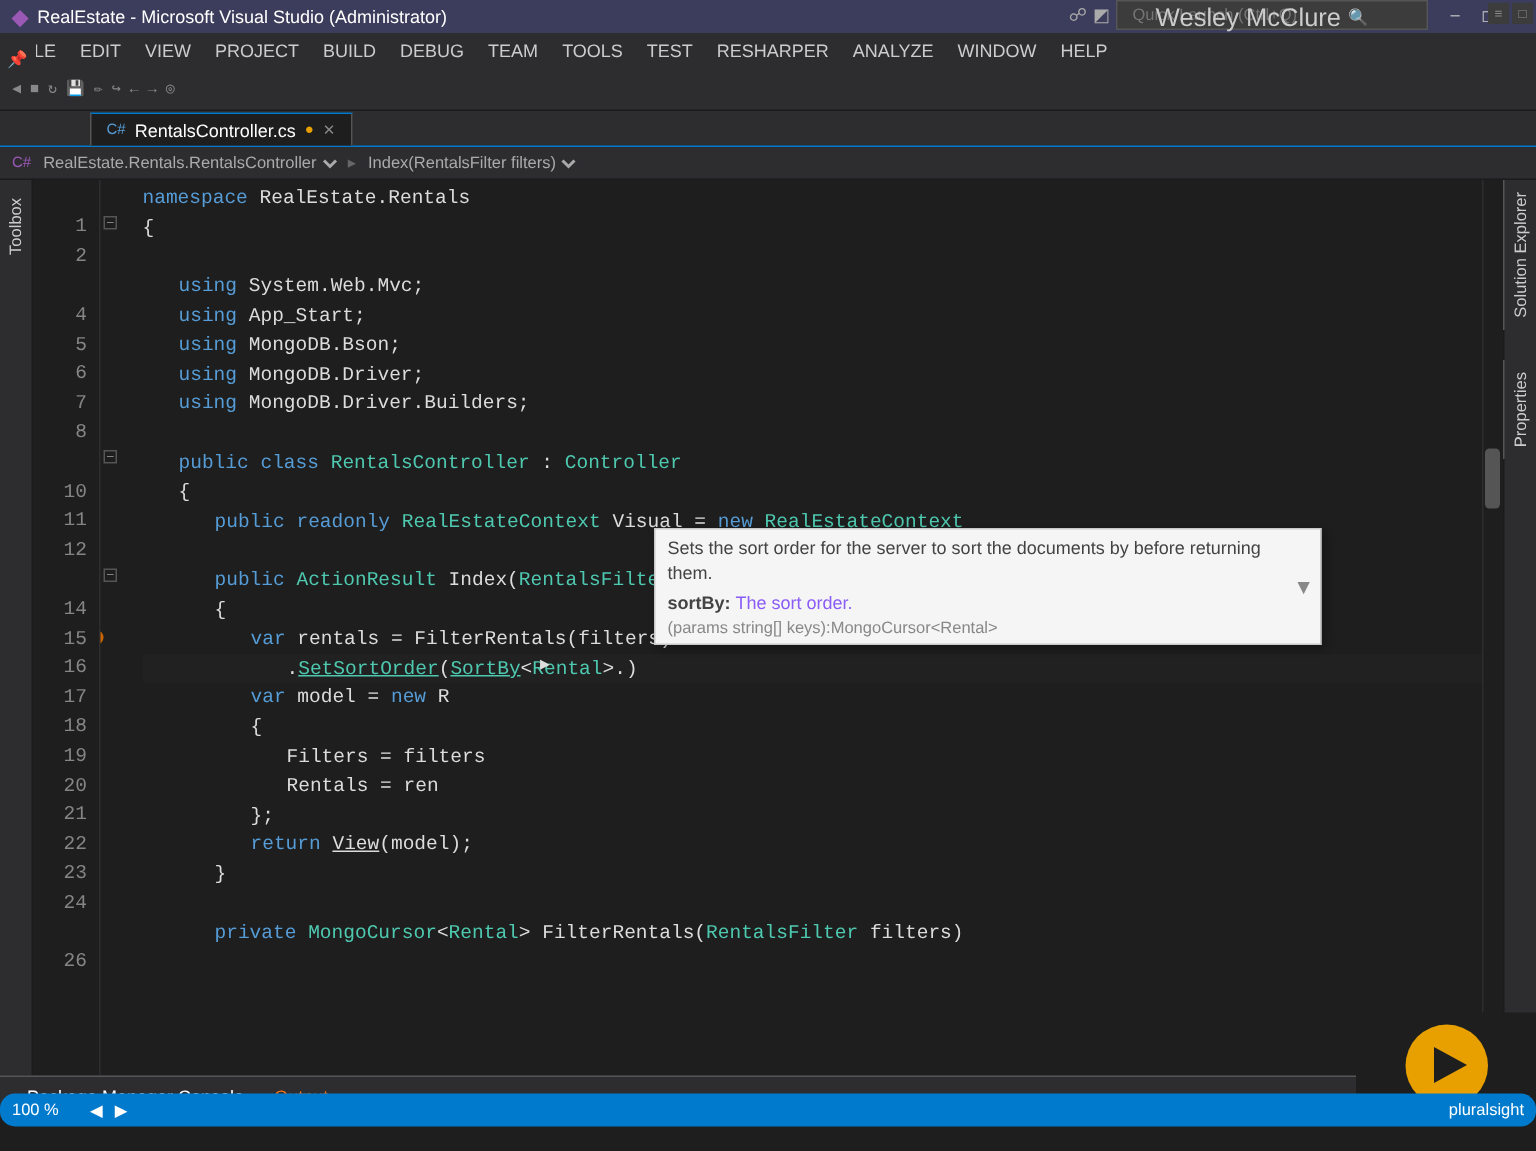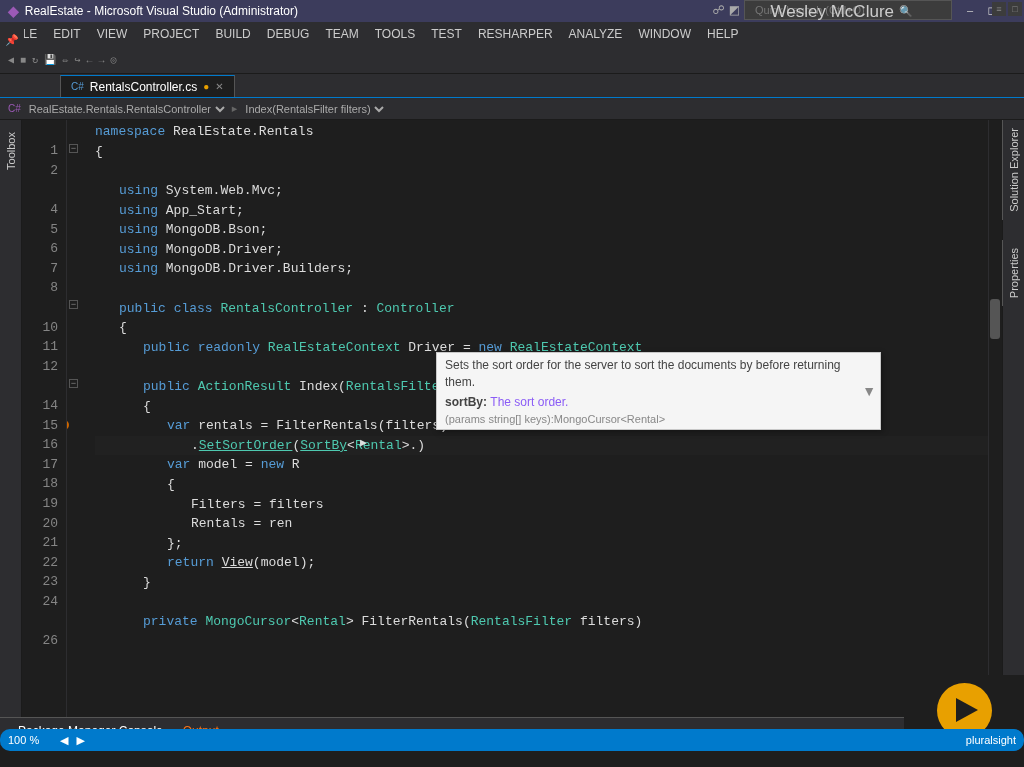--- a/index.html
+++ b/index.html
@@ -513,21 +513,21 @@
         <div class="code-line">&nbsp;</div>
 
         <div class="code-line">
           <span class="indent1"></span><span class="kw">public</span><span class="plain"> </span><span class="kw">class</span><span class="plain"> </span><span class="type">RentalsController</span><span class="plain"> : </span><span class="type">Controller</span>
         </div>
         <div class="code-line">
           <span class="indent1"></span><span class="plain">{</span>
         </div>
 
         <div class="code-line">
-          <span class="indent2"></span><span class="kw">public</span><span class="plain"> </span><span class="kw">readonly</span><span class="plain"> </span><span class="type">RealEstateContext</span><span class="plain"> Driver = </span><span class="kw">new</span><span class="plain"> </span><span class="type">RealEstateContext</span>
+          <span class="indent2"></span><span class="kw">public</span><span class="plain"> </span><span class="kw">readonly</span><span class="plain"> </span><span class="type">RealEstateContext</span><span class="plain"> Visual = </span><span class="kw">new</span><span class="plain"> </span><span class="type">RealEstateContext</span>
         </div>
 
         <div class="code-line">&nbsp;</div>
 
         <div class="code-line">
           <span class="indent2"></span><span class="kw">public</span><span class="plain"> </span><span class="type">ActionResult</span><span class="plain"> Index(</span><span class="type">RentalsFilter</span><span class="plain"> filters)</span>
         </div>
         <div class="code-line">
           <span class="indent2"></span><span class="plain">{</span>
         </div>

